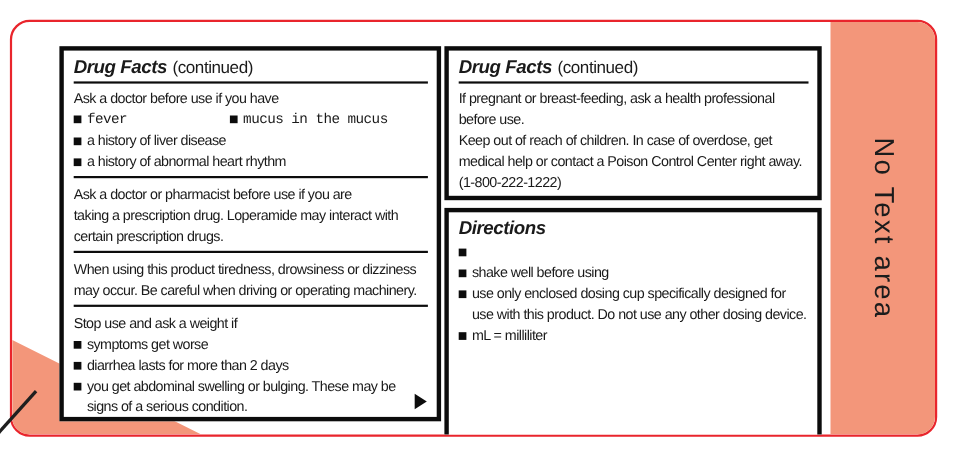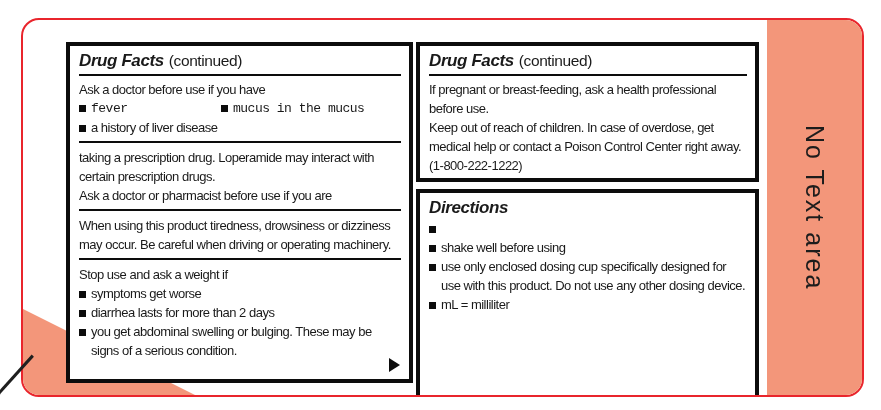--- a/index.html
+++ b/index.html
@@ -7,21 +7,21 @@
     position:relative;
     width:881px;height:410px;
     background:#ffffff;
     overflow:hidden;
     font-family:"Liberation Sans",sans-serif;
     color:#1a1a1a;
   }
   
   .label{
     position:absolute;
-    left:21px;top:18px;
+    left:9px;top:18px;
     width:843px;height:379px;
     box-sizing:border-box;
     border:2px solid #e9252c;
     border-radius:18px;
     background:#ffffff;
     overflow:hidden;
   }
   .salmon-col{
     position:absolute;top:0;right:0;bottom:0;width:95px;
     background:#f3967a;
@@ -102,23 +102,24 @@
         <span class="hdr-title">Drug Facts</span><span class="hdr-suffix">(continued)</span>
       </div>
       <div class="hdr-rule"></div>
       <div class="sections">
           <div class="para"><b>Ask a doctor before use if you have</b></div>
           <div class="b2row">
             <span class="b2item first"><span class="sq"></span><span>fever</span></span>
             <span class="b2item"><span class="sq"></span><span>mucus in the mucus</span></span>
           </div>
           <div class="bullet"><span class="sq"></span><span>a history of liver disease</span></div>
+          <div class="bullet"><span class="sq"></span><span>a history of abnormal heart rhythm</span></div>
           <div class="rule"></div>
+          <div class="para"><b>Ask a doctor or pharmacist before use if you are</b></div>
           <div class="para"><span>taking a prescription drug. Loperamide may interact with certain prescription drugs.</span></div>
-          <div class="para"><b>Ask a doctor or pharmacist before use if you are</b></div>
           <div class="rule"></div>
           <div class="para"><b>When using this product</b><span> tiredness, drowsiness or dizziness may occur. Be careful when driving or operating machinery.</span></div>
           <div class="rule"></div>
           <div class="para"><b>Stop use and ask a weight if</b></div>
           <div class="bullet"><span class="sq"></span><span>symptoms get worse</span></div>
           <div class="bullet"><span class="sq"></span><span>diarrhea lasts for more than 2 days</span></div>
           <div class="bullet"><span class="sq"></span><span>you get abdominal swelling or bulging. These may be signs of a serious condition.</span></div>
         </div>
       <span class="arrow"></span>
     </div>

